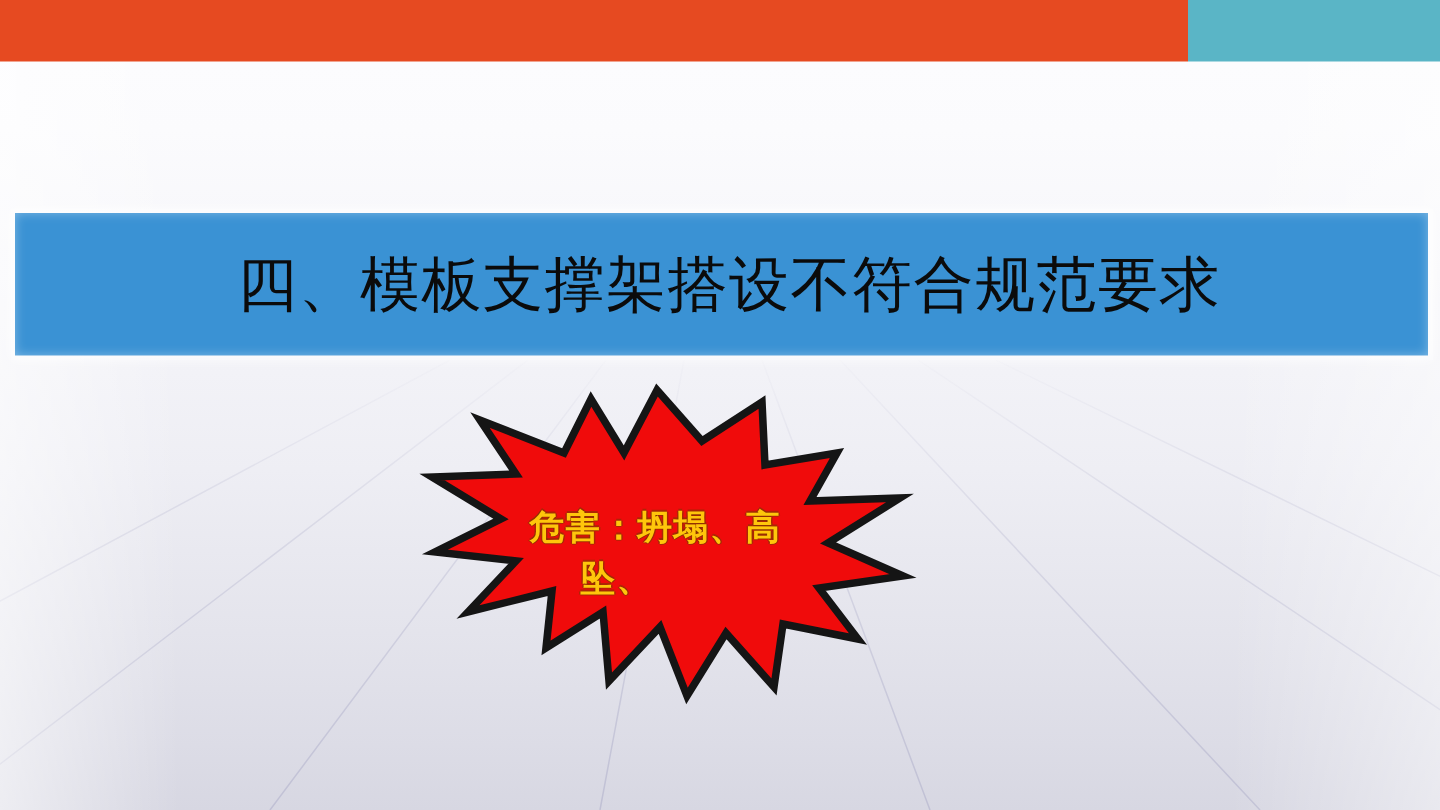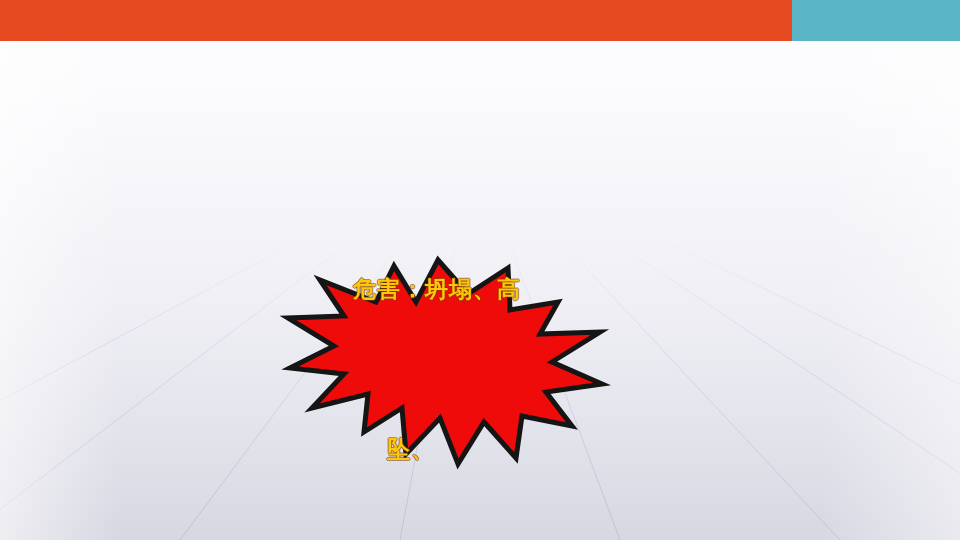--- a/index.html
+++ b/index.html
@@ -123,21 +123,21 @@
   }
   .starburst-text {
     position: absolute;
     left: 0;
     top: 0;
     width: 100%;
     height: 100%;
     display: flex;
     flex-direction: column;
     align-items: center;
-    justify-content: space-between;
+    justify-content: center;
     padding-top: 14px;
     box-sizing: border-box;
     z-index: 3;
     pointer-events: none;
   }
   .starburst-line {
     font-family: "DejaVu Sans", "Liberation Sans", sans-serif;
     font-weight: bold;
     font-size: 23px;
     line-height: 1.48;
@@ -190,20 +190,23 @@
   </div>
 
   <div class="vignette-left"></div>
   <div class="vignette-right"></div>
 
   <div class="topbar">
     <div class="seg-orange" style="background:#E64A21"></div>
     <div class="seg-teal" style="background:#5AB5C6"></div>
   </div>
 
+  <div class="title-banner" style="background:#3A92D4">
+    <div class="title-text">四、模板支撑架搭设不符合规范要求</div>
+  </div>
 
   <div class="starburst">
     <svg viewBox="0 0 330 208" preserveAspectRatio="none" aria-hidden="true">
       <polygon points="
           166,2
           196,36
           236,10
           238,52
           286,44
           268,76

